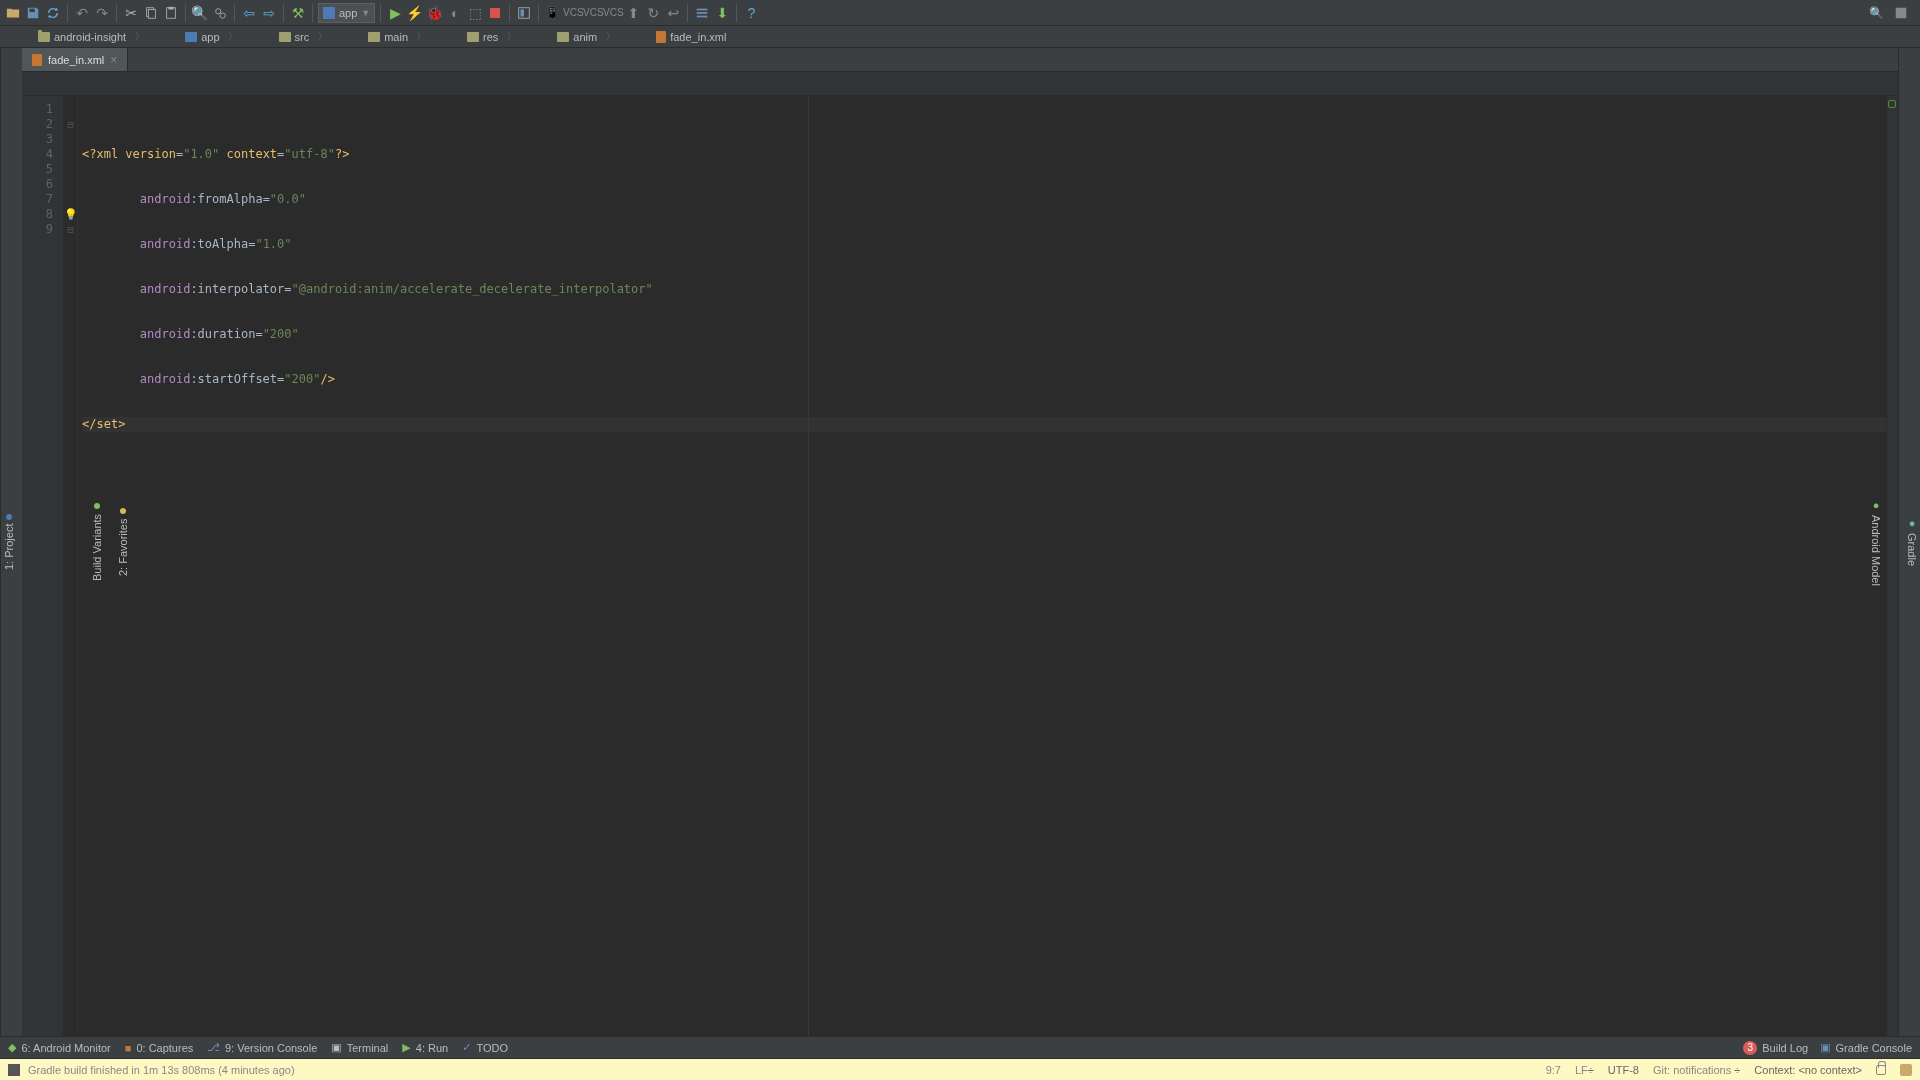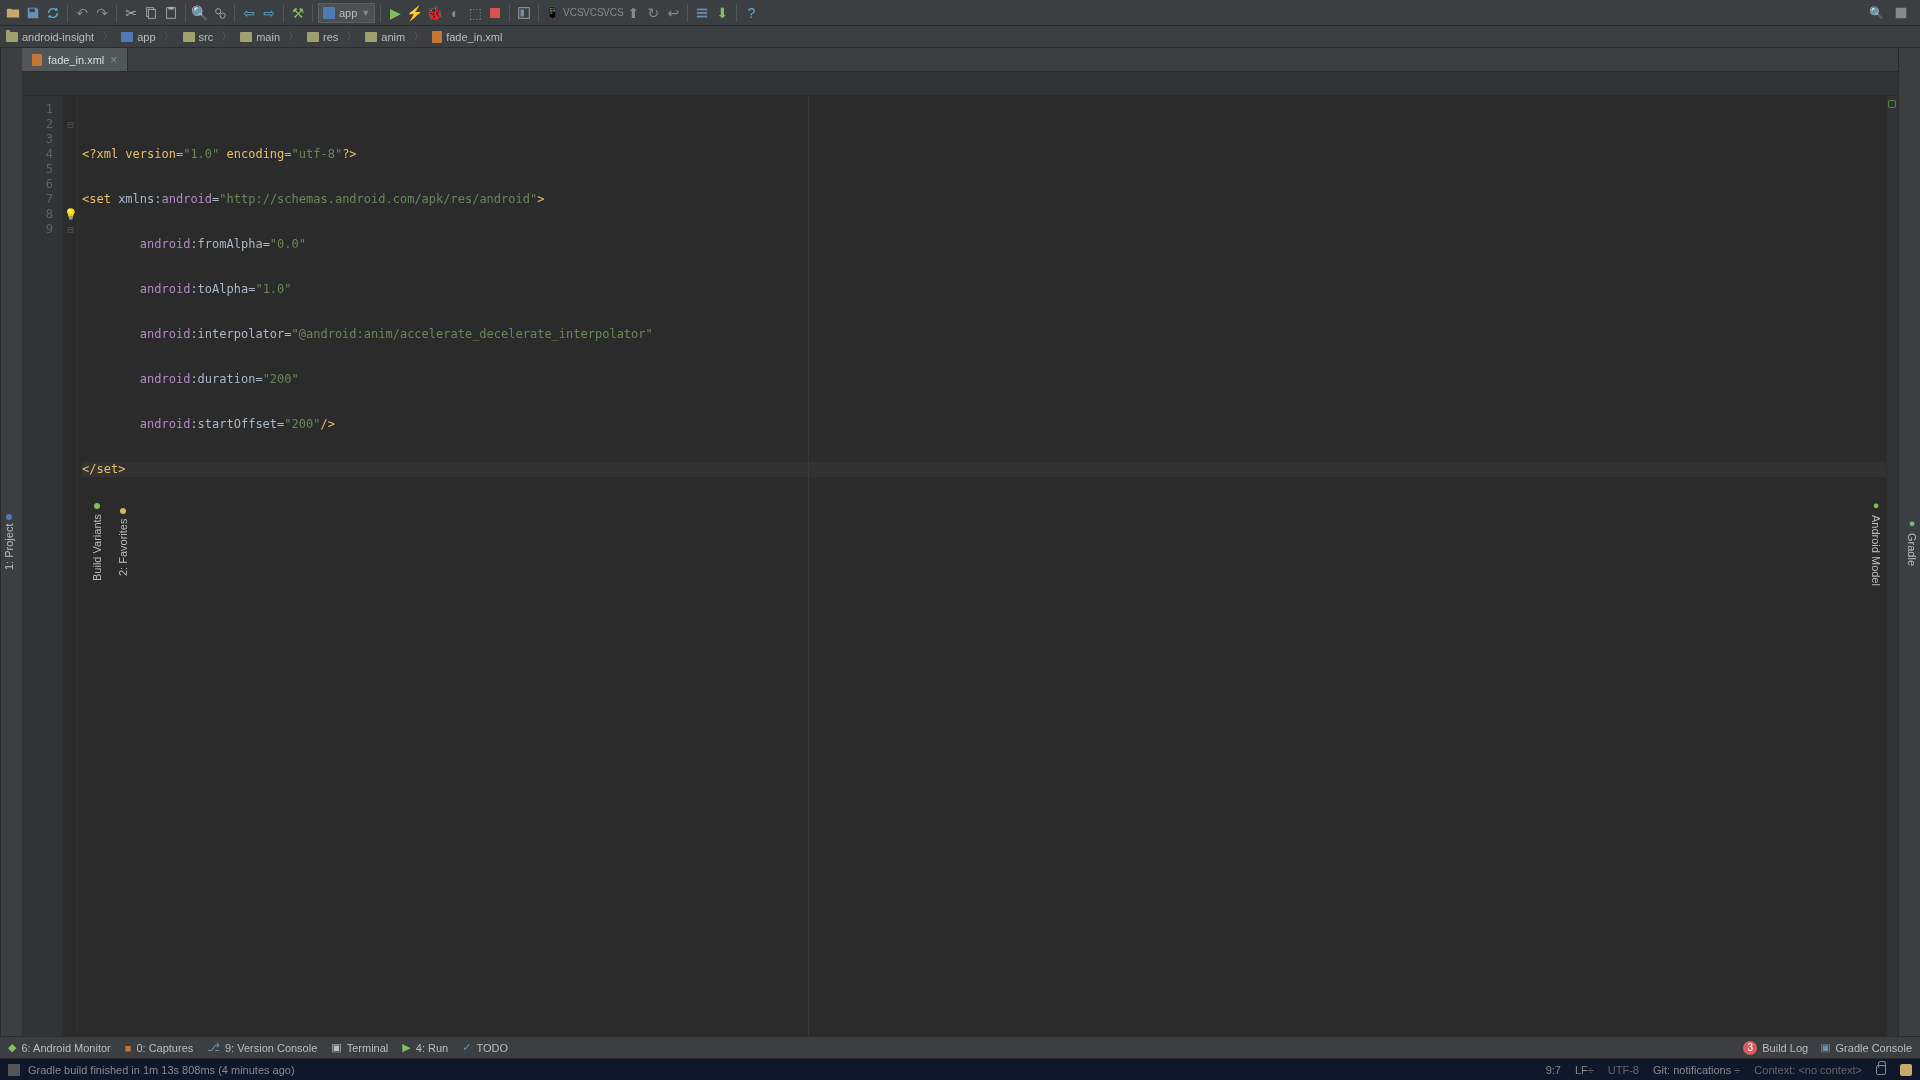--- a/index.html
+++ b/index.html
@@ -32,21 +32,21 @@
 }
 .run-config .triangle { font-size: 9px; color: #888; }
 .toolbar-right { margin-left: auto; display: flex; gap: 6px; padding-right: 6px; }
 .right-icon { width: 18px; height: 18px; display: flex; align-items: center; justify-content: center; color: #bbb; cursor: pointer; }
 .breadcrumb {
   height: 22px; background: #3c3f41;
   display: flex; align-items: center; padding: 0 6px; gap: 8px;
   border-bottom: 1px solid #2b2b2b;
   font-size: 11px;
 }
-.crumb { display: flex; align-items: center; gap: 4px; color: #bbb; cursor: pointer; }
+.crumb { display: flex; align-items: center; gap: 4px; color: #bbb; cursor: pointer; margin-left: 32px; }
 .crumb .sep { color: #666; margin-left: 4px; }
 .folder-icon { width: 12px; height: 10px; background: #a0a06f; border-radius: 1px; display:inline-block; }
 .folder-icon.project::before { content:""; display:block; width:4px; height:3px; background:#a0a06f; transform: translateY(-2px); border-radius:1px; }
 .folder-icon.module { background: #4e7ab5; }
 .file-icon { width: 10px; height: 12px; background: #c57633; border-radius: 1px; display:inline-block; }
 .main-area { display: flex; height: calc(100% - 26px - 22px - 22px - 22px); }
 .left-gutter {
   width: 22px; background: #3c3f41; border-right: 1px solid #2b2b2b;
   display: flex; flex-direction: column; align-items: center;
   writing-mode: vertical-rl; transform: rotate(180deg);
@@ -111,21 +111,21 @@
 .bottom-bar {
   height: 22px; background: #3c3f41; border-top: 1px solid #2b2b2b;
   display: flex; align-items: center; padding: 0 8px; gap: 14px;
   font-size: 11px;
 }
 .bb-item { display: flex; align-items: center; gap: 5px; cursor: pointer; color: #bbb; }
 .bb-spacer { flex: 1; }
 .bb-right { display: flex; align-items: center; gap: 12px; }
 .badge-circle { width:14px; height:14px; border-radius:50%; background:#db5c5c; color:#fff; font-size:10px; display:flex; align-items:center; justify-content:center; }
 .status-bar {
-  height: 22px; background: #0f172a; border-top: 1px solid #2b2b2b;
+  height: 22px; background: #fef9c3; border-top: 1px solid #2b2b2b;
   display: flex; align-items: center; padding: 0 8px; font-size: 11px; color: #888;
 }
 .status-left { display: flex; align-items: center; gap: 8px; }
 .status-left .icon { width: 12px; height: 12px; background: #555; display:inline-block; }
 .status-right { margin-left: auto; display: flex; align-items: center; gap: 14px; }
 .status-right .sep { color: #666; }
 .lock { width:10px; height:10px; border:1px solid #888; border-radius:2px; position:relative; }
 .lock::before { content:""; position:absolute; top:-5px; left:1px; width:6px; height:6px; border:1px solid #888; border-bottom:none; border-radius:3px 3px 0 0; }
 svg.ticon { width:14px; height:14px; }
 </style>
@@ -321,22 +321,21 @@
           <div></div>
           <div></div>
           <div></div>
           <div></div>
           <div></div>
         <div class="bulb">💡</div>
         <div>⊟</div>
       </div>
       <div class="code">
         <div class="margin-line"></div>
-        <div class="line"><span class="punc">&lt;?</span><span class="tag">xml version</span><span class="op">=</span><span class="str">"1.0"</span><span class="tag"> encoding</span><span class="op">=</span><span class="str">"utf-8"</span><span class="punc">?&gt;</span></div>
-        <div class="line"><span class="punc">&lt;</span><span class="tag">set </span><span class="attr">xmlns:</span><span class="attr-ns">android</span><span class="op">=</span><span class="str">"http://schemas.android.com/apk/res/android"</span><span class="punc">&gt;</span></div>
+        <div class="line"><span class="punc">&lt;?</span><span class="tag">xml version</span><span class="op">=</span><span class="str">"1.0"</span><span class="tag"> context</span><span class="op">=</span><span class="str">"utf-8"</span><span class="punc">?&gt;</span></div>
         <div class="line"><span>        </span><span class="attr-ns">android</span><span class="attr">:fromAlpha</span><span class="op">=</span><span class="str">"0.0"</span></div>
         <div class="line"><span>        </span><span class="attr-ns">android</span><span class="attr">:toAlpha</span><span class="op">=</span><span class="str">"1.0"</span></div>
         <div class="line"><span>        </span><span class="attr-ns">android</span><span class="attr">:interpolator</span><span class="op">=</span><span class="str">"@android:anim/accelerate_decelerate_interpolator"</span></div>
         <div class="line"><span>        </span><span class="attr-ns">android</span><span class="attr">:duration</span><span class="op">=</span><span class="str">"200"</span></div>
         <div class="line"><span>        </span><span class="attr-ns">android</span><span class="attr">:startOffset</span><span class="op">=</span><span class="str">"200"</span><span class="punc">/&gt;</span></div>
         <div class="line hl"><span class="punc">&lt;/</span><span class="tag">set</span><span class="punc">&gt;</span></div>
       </div>
       <div class="right-strip">
         <div class="ok"></div>
       </div>

